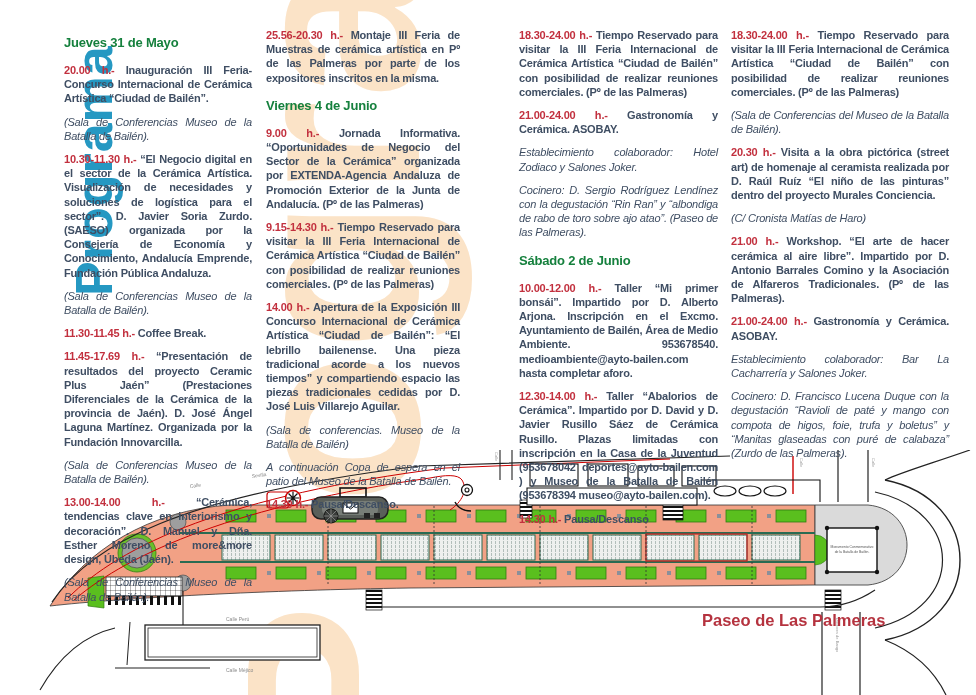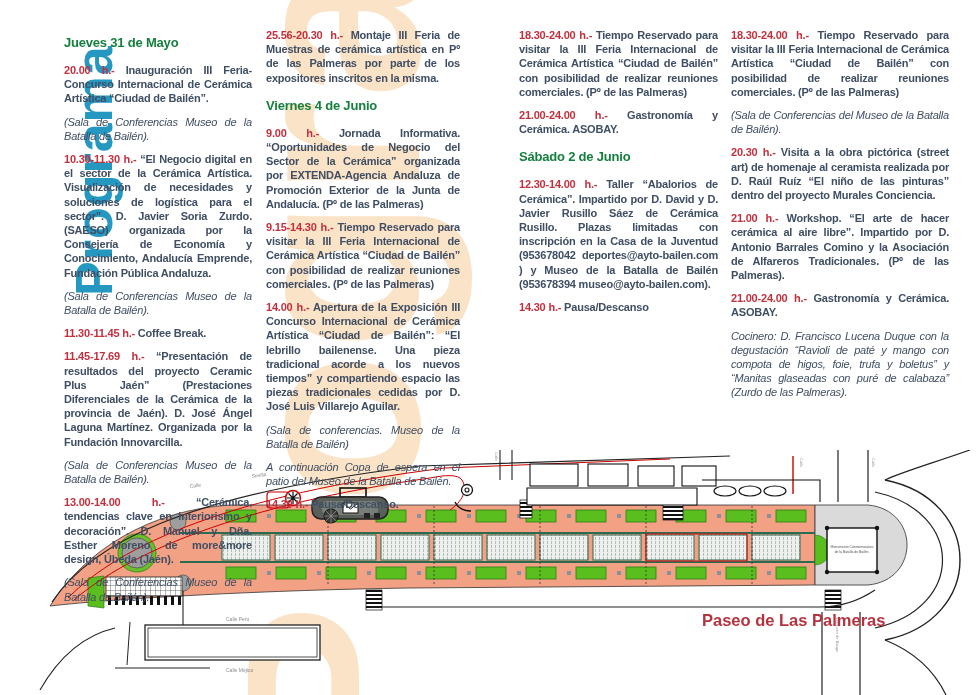--- a/index.html
+++ b/index.html
@@ -55,30 +55,35 @@
     <p class="event"><span class="time">9.00 h.- </span>Jornada Informativa. “Oportunidades de Negocio del Sector de la Cerámica” organizada por EXTENDA-Agencia Andaluza de Promoción Exterior de la Junta de Andalucía. (Pº de las Palmeras)</p>
     <p class="event"><span class="time">9.15-14.30 h.- </span>Tiempo Reservado para visitar la III Feria Internacional de Cerámica Artística “Ciudad de Bailén” con posibilidad de realizar reuniones comerciales. (Pº de las Palmeras)</p>
     <p class="event"><span class="time">14.00 h.- </span>Apertura de la Exposición III Concurso Internacional de Cerámica Artística “Ciudad de Bailén”: “El lebrillo bailenense. Una pieza tradicional acorde a los nuevos tiempos” y compartiendo espacio las piezas tradicionales cedidas por D. José Luis Villarejo Aguilar.</p>
     <p class="note">(Sala de conferencias. Museo de la Batalla de Bailén)</p>
     <p class="note">A continuación Copa de espera en el patio del Museo de la Batalla de Bailén.</p>
     <p class="event"><span class="time">14.30 h.- </span>Pausa/Descanso.</p>
   </div>
 <div class="col col-3">
     <p class="event"><span class="time">18.30-24.00 h.- </span>Tiempo Reservado para visitar la III Feria Internacional de Cerámica Artística “Ciudad de Bailén” con posibilidad de realizar reuniones comerciales. (Pº de las Palmeras)</p>
     <p class="event"><span class="time">21.00-24.00 h.- </span>Gastronomía y Cerámica. ASOBAY.</p>
+    <p class="note">Establecimiento colaborador: Hotel Zodiaco y Salones Joker.</p>
+    <p class="note">Cocinero: D. Sergio Rodríguez Lendínez con la degustación “Rin Ran” y “albondiga de rabo de toro sobre ajo atao”. (Paseo de las Palmeras).</p>
     <h2 class="day-heading">Sábado 2 de Junio</h2>
+    <p class="event"><span class="time">10.00-12.00 h.- </span>Taller “Mi primer bonsái”. Impartido por D. Alberto Arjona. Inscripción en el Excmo. Ayuntamiento de Bailén, Área de Medio Ambiente. 953678540. medioambiente@ayto-bailen.com hasta completar aforo.</p>
     <p class="event"><span class="time">12.30-14.00 h.- </span>Taller “Abalorios de Cerámica”. Impartido por D. David y D. Javier Rusillo Sáez de Cerámica Rusillo. Plazas limitadas con inscripción en la Casa de la Juventud (953678042 deportes@ayto-bailen.com ) y Museo de la Batalla de Bailén (953678394 museo@ayto-bailen.com).</p>
     <p class="event"><span class="time">14.30 h.- </span>Pausa/Descanso</p>
   </div>
 <div class="col col-4">
     <p class="event"><span class="time">18.30-24.00 h.- </span>Tiempo Reservado para visitar la III Feria Internacional de Cerámica Artística “Ciudad de Bailén” con posibilidad de realizar reuniones comerciales. (Pº de las Palmeras)</p>
     <p class="note">(Sala de Conferencias del Museo de la Batalla de Bailén).</p>
     <p class="event"><span class="time">20.30 h.- </span>Visita a la obra pictórica (street art) de homenaje al ceramista realizada por D. Raúl Ruíz “El niño de las pinturas” dentro del proyecto Murales Conciencia.</p>
+    <p class="note">(C/ Cronista Matías de Haro)</p>
     <p class="event"><span class="time">21.00 h.- </span>Workshop. “El arte de hacer cerámica al aire libre”. Impartido por D. Antonio Barrales Comino y la Asociación de Alfareros Tradicionales. (Pº de las Palmeras).</p>
     <p class="event"><span class="time">21.00-24.00 h.- </span>Gastronomía y Cerámica. ASOBAY.</p>
+    <p class="note">Establecimiento colaborador: Bar La Cacharrería y Salones Joker.</p>
     <p class="note">Cocinero: D. Francisco Lucena Duque con la degustación “Ravioli de paté y mango con compota de higos, foie, trufa y boletus” y “Manitas glaseadas con puré de calabaza” (Zurdo de las Palmeras).</p>
   </div>
 
 <svg id="map" width="946" height="245" viewBox="0 0 946 245">
   <defs>
     <pattern id="hv" width="4" height="4" patternUnits="userSpaceOnUse">
       <rect width="4" height="4" fill="#eef0ee"></rect>
       <line x1="1.5" y1="0" x2="1.5" y2="4" stroke="#b2beba" stroke-width="1" stroke-dasharray="2 1"></line>
     </pattern>
     <pattern id="cross" width="5" height="5" patternUnits="userSpaceOnUse">

